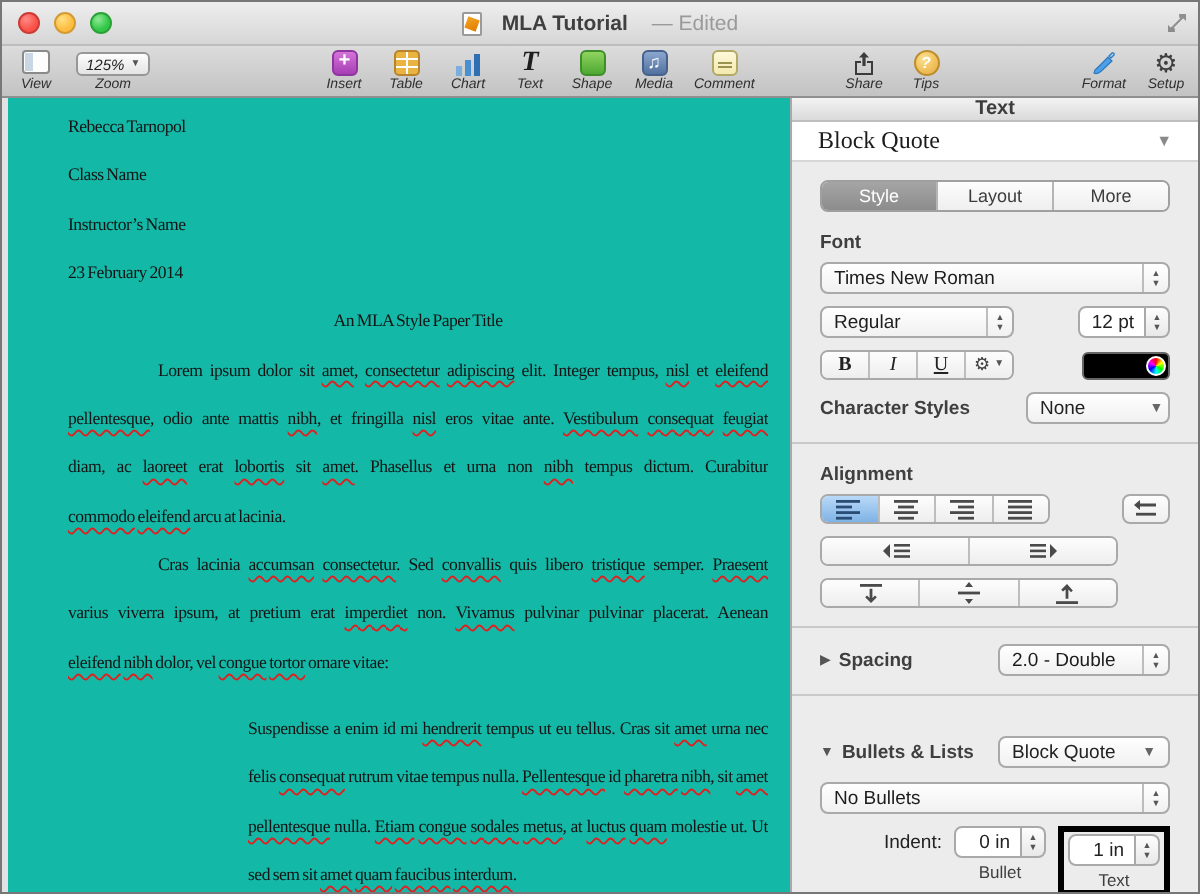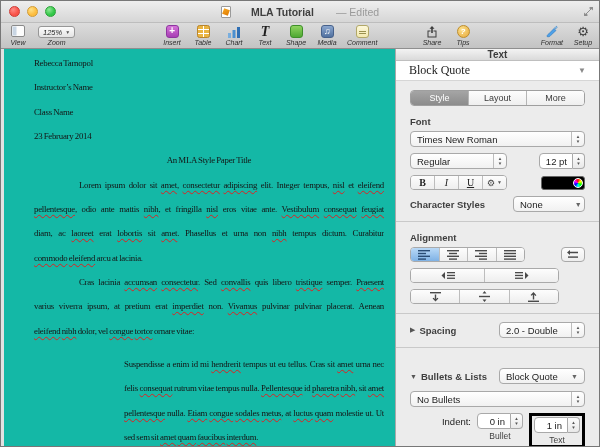--- a/index.html
+++ b/index.html
@@ -7,21 +7,21 @@
   .window{position:relative;width:600px;height:447px;background:#ececec;overflow:hidden;
     font-family:"Liberation Sans","DejaVu Sans",sans-serif;border:1px solid #777;}
   
   .titlebar{position:relative;height:22px;background:linear-gradient(#eeeeee,#d6d6d6);
     border-bottom:1px solid #bdbdbd;}
   .traffic{position:absolute;left:8px;top:5px;display:flex;gap:7px;}
   .tl{width:11px;height:11px;border-radius:50%;}
   .tl.red{background:radial-gradient(circle at 35% 30%,#ff8a85,#f95349 60%);border:1px solid #ce3b36;}
   .tl.yellow{background:radial-gradient(circle at 35% 30%,#ffe084,#fdbd3f 60%);border:1px solid #d29b33;}
   .tl.green{background:radial-gradient(circle at 35% 30%,#8ee894,#33c748 60%);border:1px solid #2ba238;}
-  .titlewrap{height:22px;display:flex;align-items:center;justify-content:center;gap:20px;
+  .titlewrap{height:22px;display:flex;align-items:center;justify-content:center;gap:10px;
     font-size:10.5px;font-weight:bold;color:#3f3f3f;}
   .docicon{width:10px;height:12px;background:#fff;border:1px solid #9a9a9a;border-radius:1px;position:relative;overflow:hidden;}
   .docicon:before{content:"";position:absolute;left:1px;top:2px;width:6px;height:6px;
     background:linear-gradient(135deg,#f5a623,#e07b00);transform:rotate(20deg);}
   .edited{font-weight:normal;color:#9a9a9a;margin-left:2px;}
   .fsbtn{position:absolute;right:5px;top:5px;width:11px;height:11px;opacity:.7;}
   
   .toolbar{position:relative;height:26px;background:linear-gradient(#dcdcdc,#c3c3c3);
     border-bottom:1px solid #8f8f8f;font-style:italic;}
   .tgroup{position:absolute;top:1px;display:flex;align-items:flex-start;gap:9px;}
@@ -243,22 +243,22 @@
       </div>
     </div>
   </div>
 
   <div class="main">
 
     <div class="doc">
       <div class="doc-inner">
         <div>
           <div class="line ll">Rebecca Tarnopol</div>
+          <div class="line ll">Class Name</div>
           <div class="line ll">Instructor’s Name</div>
-          <div class="line ll">Class Name</div>
           <div class="line ll">23 February 2014</div>
         </div>
         <div class="line doc-title">An MLA Style Paper Title</div>
         <div>
             <div class="body">
               <div class="line jl fi">Lorem ipsum dolor sit <span class="sp">amet</span>, <span class="sp">consectetur</span> <span class="sp">adipiscing</span> elit. Integer tempus, <span class="sp">nisl</span> et <span class="sp">eleifend</span></div>
               <div class="line jl"><span class="sp">pellentesque</span>, odio ante mattis <span class="sp">nibh</span>, et fringilla <span class="sp">nisl</span> eros vitae ante. <span class="sp">Vestibulum</span> <span class="sp">consequat</span> <span class="sp">feugiat</span></div>
               <div class="line jl">diam, ac <span class="sp">laoreet</span> erat <span class="sp">lobortis</span> sit <span class="sp">amet</span>. Phasellus et urna non <span class="sp">nibh</span> tempus dictum. Curabitur</div>
               <div class="line ll"><span class="sp">commodo</span> <span class="sp">eleifend</span> arcu at lacinia.</div>
             </div>

